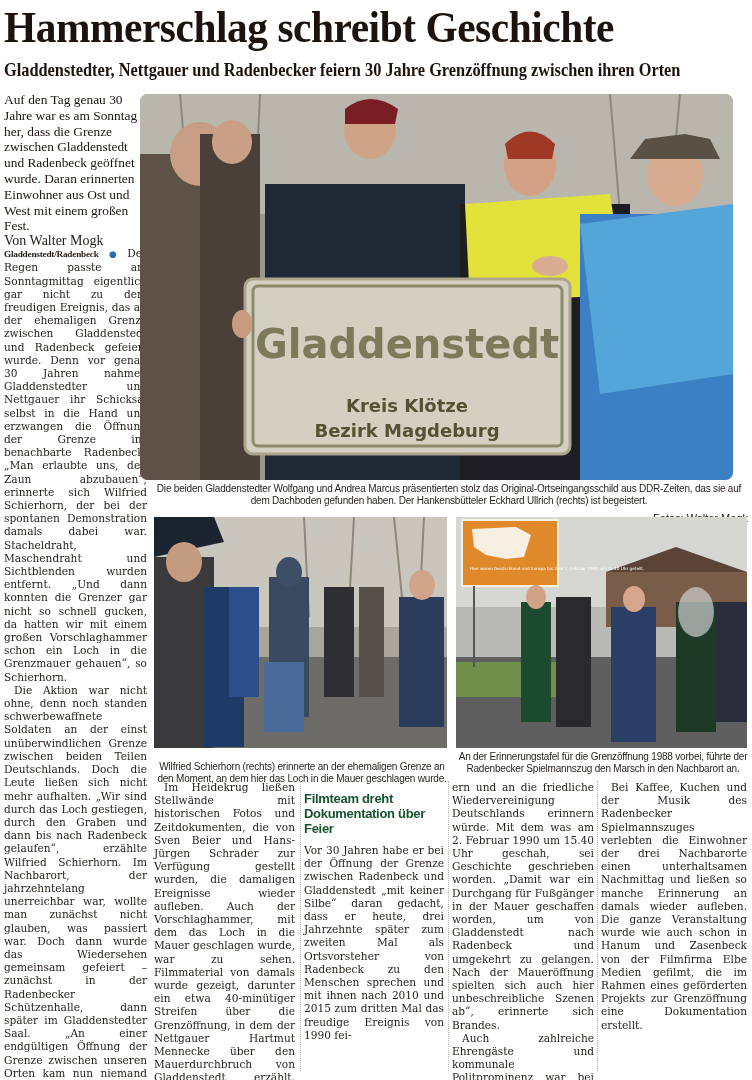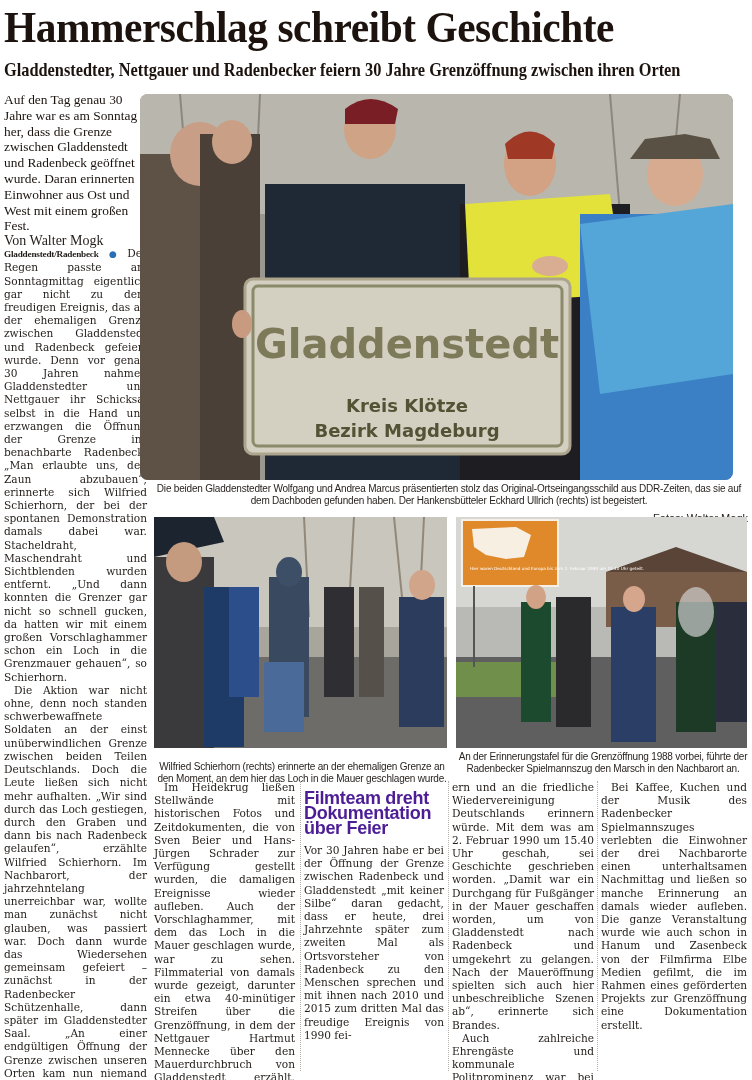--- a/index.html
+++ b/index.html
@@ -8,21 +8,21 @@
   .headline { position: absolute; left: 4px; top: 2px; width: 748px; font-family: "Liberation Serif", serif; font-size: 45px; line-height: 50px; letter-spacing: -0.5px; color: #1c130e; transform: scaleX(0.92); transform-origin: left top; white-space: nowrap; }
   .subhead { position: absolute; left: 4px; top: 58px; font-family: "Liberation Serif", serif; font-size: 19px; line-height: 24px; color: #1c130e; transform: scaleX(0.86); transform-origin: left top; white-space: nowrap; }
   .col { position: absolute; font-size: 10.6px; line-height: 13.2px; text-align: justify; hyphens: manual; color: #221c18; }
   .col p { margin: 0; }
   .col p.indent { text-indent: 10px; }
   .col1 { left: 4px; top: 92px; width: 143px; }
   .teaser { font-family: "Liberation Serif", serif; font-size: 13.4px; line-height: 15.8px; text-align: left; color: #1c130e; }
   .byline { margin-top: 8px; font-family: "Liberation Serif", serif; font-size: 14px; line-height: 13px; }
   .dateline { font-family: Liberation Serif, serif; font-size: 9.2px; font-weight: bold; letter-spacing: -0.2px; }
   .dateline-dot { color: #2a6fb5; font-size: 9px; padding: 0 2px; }
-  .subheading { font-family: "Liberation Sans", sans-serif; font-size: 18px; line-height: 15px; margin: 10px 0 8px; text-align: left; color: #4c1d95; letter-spacing: -0.3px; }
+  .subheading { font-family: "Liberation Sans", sans-serif; font-size: 13px; line-height: 15px; margin: 10px 0 8px; text-align: left; color: #14532d; letter-spacing: -0.3px; }
   .photo { position: absolute; overflow: hidden; }
   .photo svg { display: block; width: 100%; height: 100%; }
   .caption { position: absolute; font-family: Liberation Sans, sans-serif; font-size: 10px; line-height: 12px; color: #2a2420; letter-spacing: -0.2px; text-align: center; }
   .credit { position: absolute; right: 4px; top: 512px; font-family: Liberation Sans, sans-serif; font-size: 11px; color: #2a2420; }
   .col2 { left: 154px; top: 781px; width: 141px; }
   .col3 { left: 304px; top: 781px; width: 140px; }
   .col4 { left: 452px; top: 781px; width: 142px; }
   .col5 { left: 601px; top: 781px; width: 146px; }
   .rule { position: absolute; top: 781px; width: 0; height: 290px; border-left: 1px dotted #b8b0aa; }
 </style>

